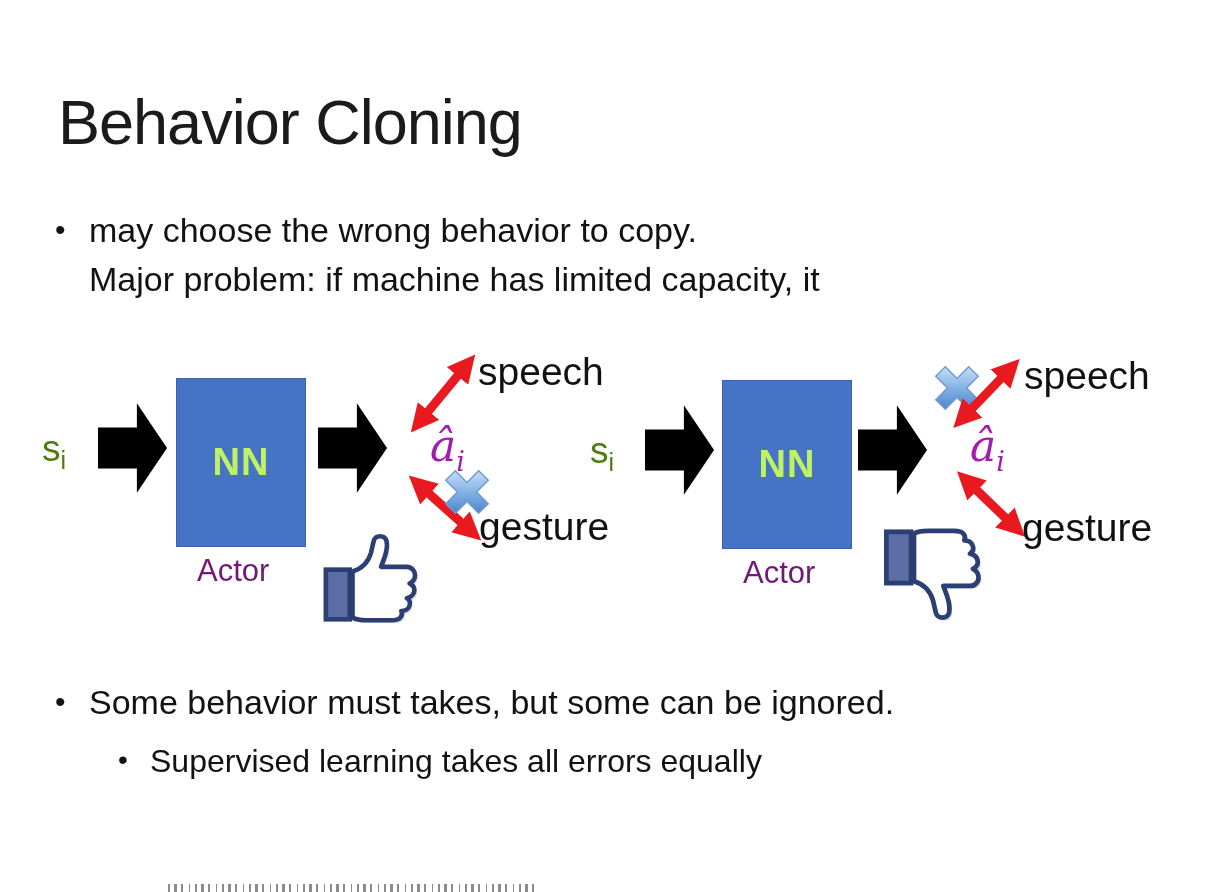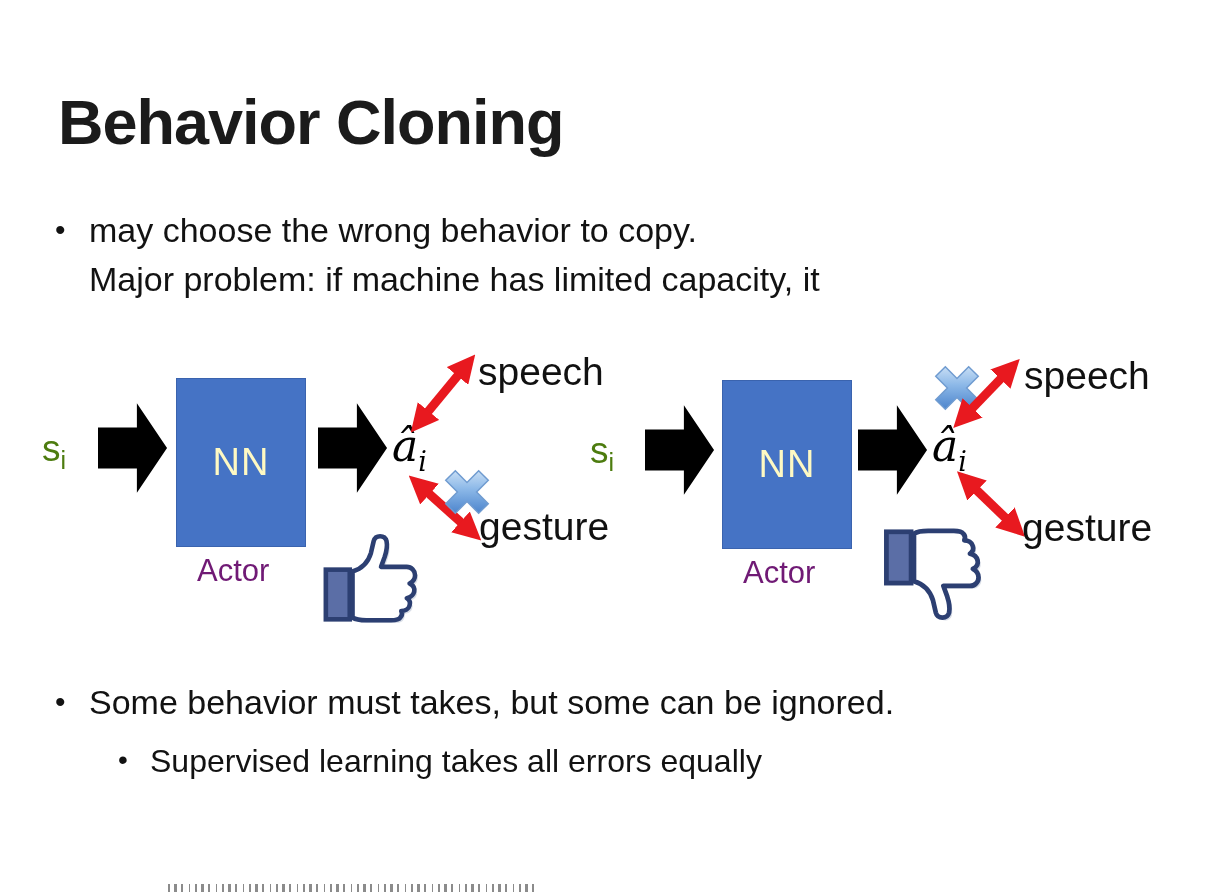--- a/index.html
+++ b/index.html
@@ -2,36 +2,36 @@
 <html><head>
 <meta charset="utf-8">
 <style>
   html,body{margin:0;padding:0;background:#ffffff;}
   .slide{
     position:relative;width:1210px;height:892px;background:#ffffff;overflow:hidden;
     font-family:"Liberation Sans",sans-serif;color:#161616;
   }
   .abs{position:absolute;}
   
-  .title{left:58px;top:44px;font-size:63px;font-weight:700;letter-spacing:-1px;color:#1b1b1b;}
+  .title{left:58px;top:44px;font-size:63px;font-weight:400;letter-spacing:-1px;color:#1b1b1b;}
   
   .bullet{display:flex;align-items:flex-start;font-size:34px;line-height:1.45;color:#121212;}
   .bullet .dot{width:34px;flex:0 0 34px;font-size:30px;line-height:1.6;}
   .b1{left:55px;top:206px;width:1060px;}
   .b2{left:55px;top:678px;width:1100px;}
   .b3{left:118px;top:738px;width:1000px;font-size:32px;}
   .b3 .dot{width:32px;flex:0 0 32px;font-size:28px;line-height:1.55;}
   
   .sig{font-size:37px;color:#4d7c0f;}
   .sig sub{font-size:25px;}
-  .ahat{font-family:"DejaVu Serif",serif;font-style:italic;font-size:44px;color:#000000;}
+  .ahat{font-family:"DejaVu Serif",serif;font-style:italic;font-size:44px;color:#a21caf;margin-left:38px;}
   .ahat sub{font-size:27px;font-style:italic;}
   .nnbox{width:128px;height:167px;background:#4573C5;border:1px solid #3a63ae;
          display:flex;align-items:center;justify-content:center;}
-  .nnbox .nnlabel{color:#fef9c3;font-size:38px;letter-spacing:1px;}
+  .nnbox .nnlabel{color:#bef264;font-size:38px;letter-spacing:1px;font-weight:bold;}
   .caption{font-size:31px;color:#701a75;}
   .branch-label{font-size:39px;color:#111;}
   
   .L-si{left:42px;top:428px;}
   .L-a1{left:98px;top:400px;}
   .L-box{left:176px;top:378px;}
   .L-a2{left:318px;top:400px;}
   .L-ai{left:392px;top:420px;}
   .L-speech-arrow{left:403px;top:348px;}
   .L-speech{left:478px;top:350px;}

